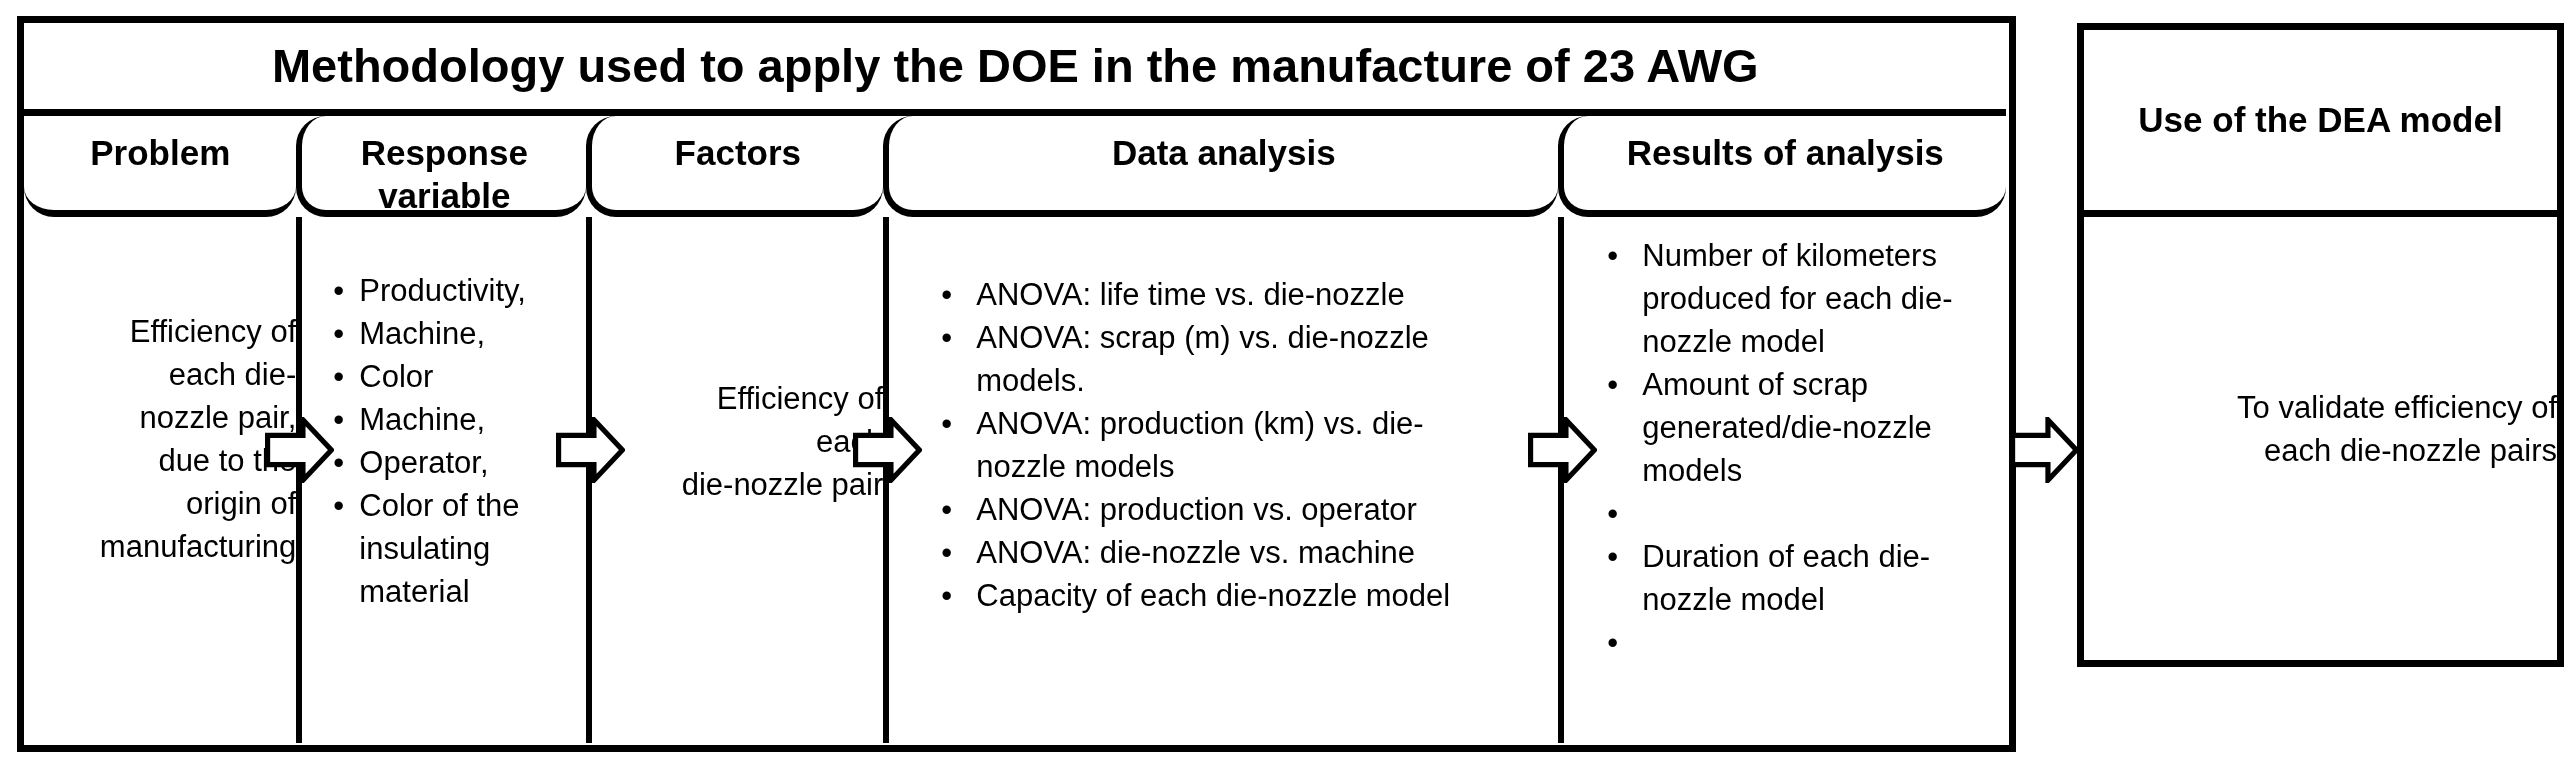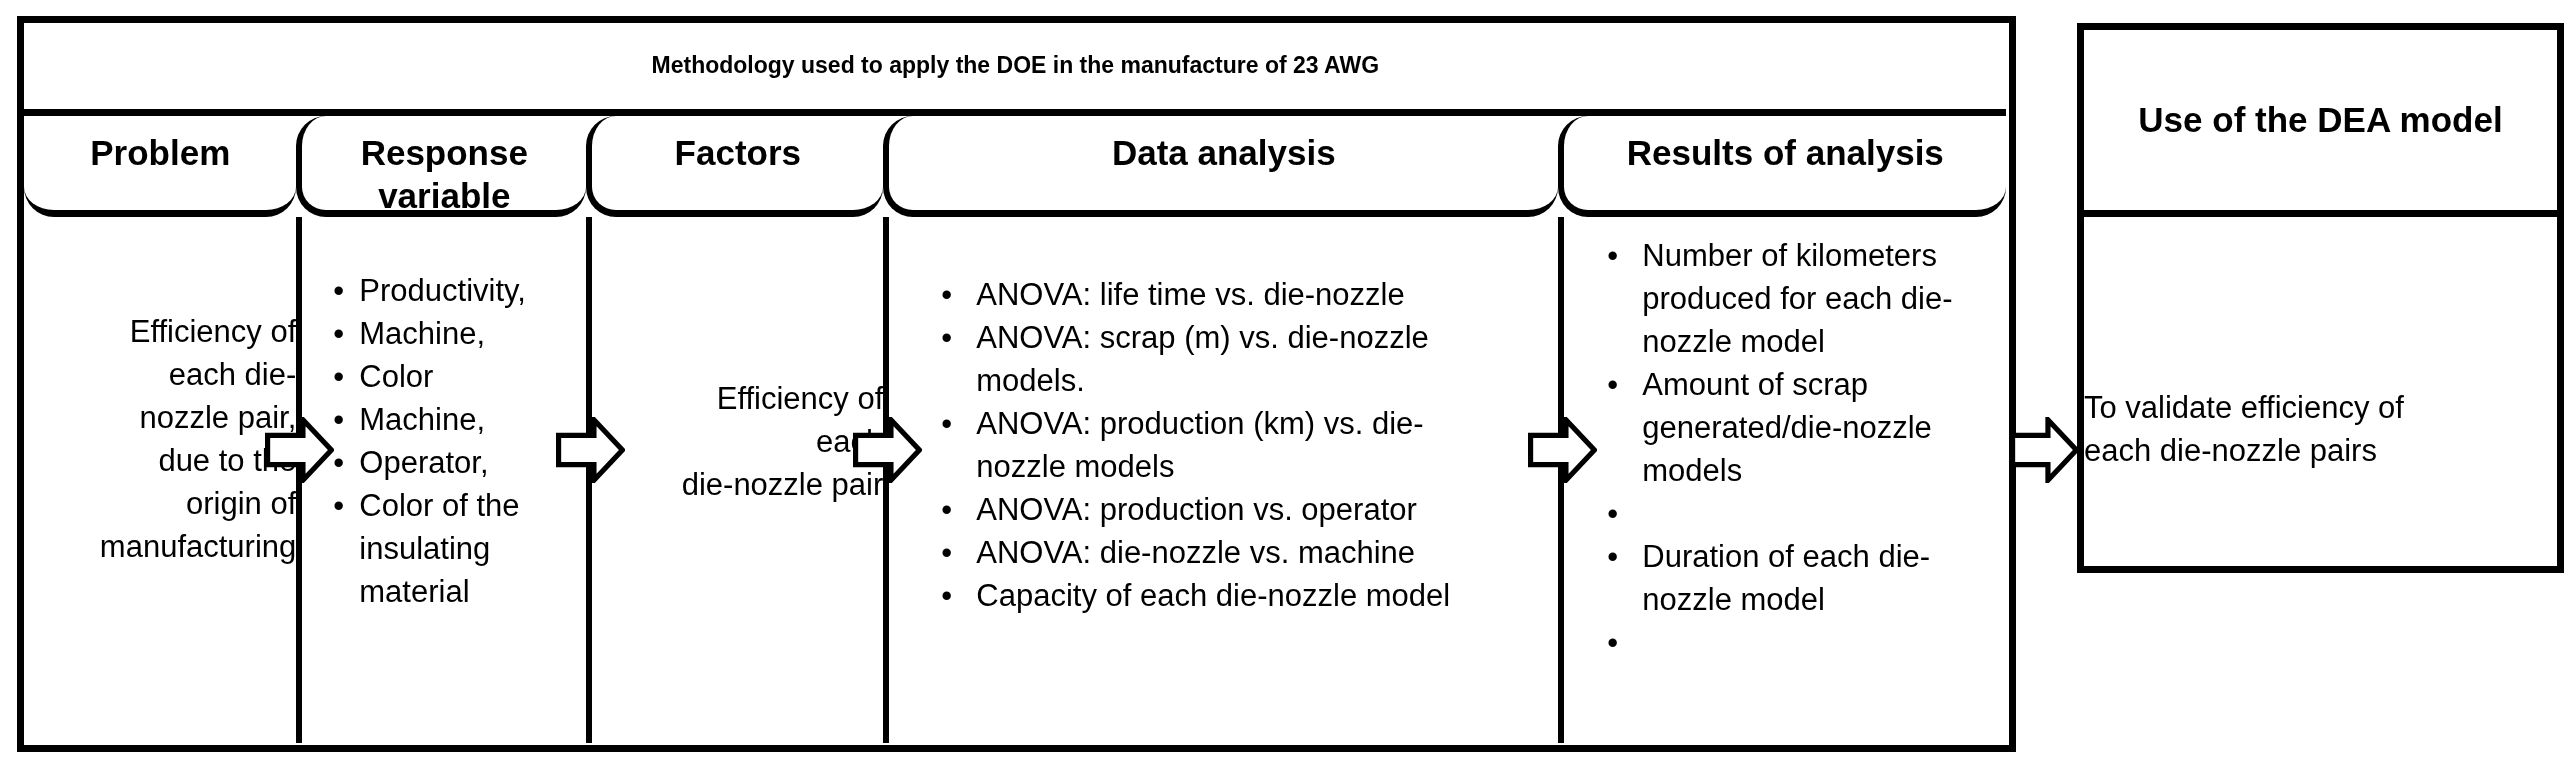--- a/index.html
+++ b/index.html
@@ -25,21 +25,21 @@
     grid-template-rows: 93px 101px 526px;
     background: #ffffff;
   }
   .title-cell {
     grid-column: 1 / -1;
     box-sizing: border-box;
     border-bottom: 7px solid #000000;
     display: flex;
     align-items: center;
     justify-content: center;
-    font-size: 23px;
+    font-size: 47px;
     font-weight: bold;
     text-align: center;
   }
   .hdr-cell {
     box-sizing: border-box;
     border-bottom: 7px solid #000000;
     padding-top: 15.6px;
     font-size: 35px;
     font-weight: bold;
     line-height: 43px;
@@ -69,42 +69,42 @@
   .factors-list .bullet  { width: 26px; }
   .analysis-list { padding: 56px 8.6px 0 52px; }
   .analysis-list .bullet { width: 35px; }
   .results-list  { padding: 17.3px 7px 0 43px; }
   .results-list .bullet  { width: 35px; }
 
   
   .side-box {
     position: absolute;
     left: 2077px; top: 23px;
-    width: 487px; height: 550px;
+    width: 487px; height: 644px;
     box-sizing: border-box;
     border: 7.8px solid #000000;
     background: #ffffff;
   }
   .side-header {
     box-sizing: border-box;
     height: 187px;
     border-bottom: 7px solid #000000;
     display: flex;
     align-items: center;
     justify-content: center;
     font-size: 35px;
     font-weight: bold;
     text-align: center;
   }
   .side-body {
     box-sizing: border-box;
     padding-top: 169px;
     font-size: 31px;
     line-height: 43px;
-    text-align: left;
+    text-align: right;
     white-space: pre-line;
   }
 
   
   .flow-arrow {
     position: absolute;
     top: 417px;
     width: 69px; height: 66px;
     z-index: 5;
   }

